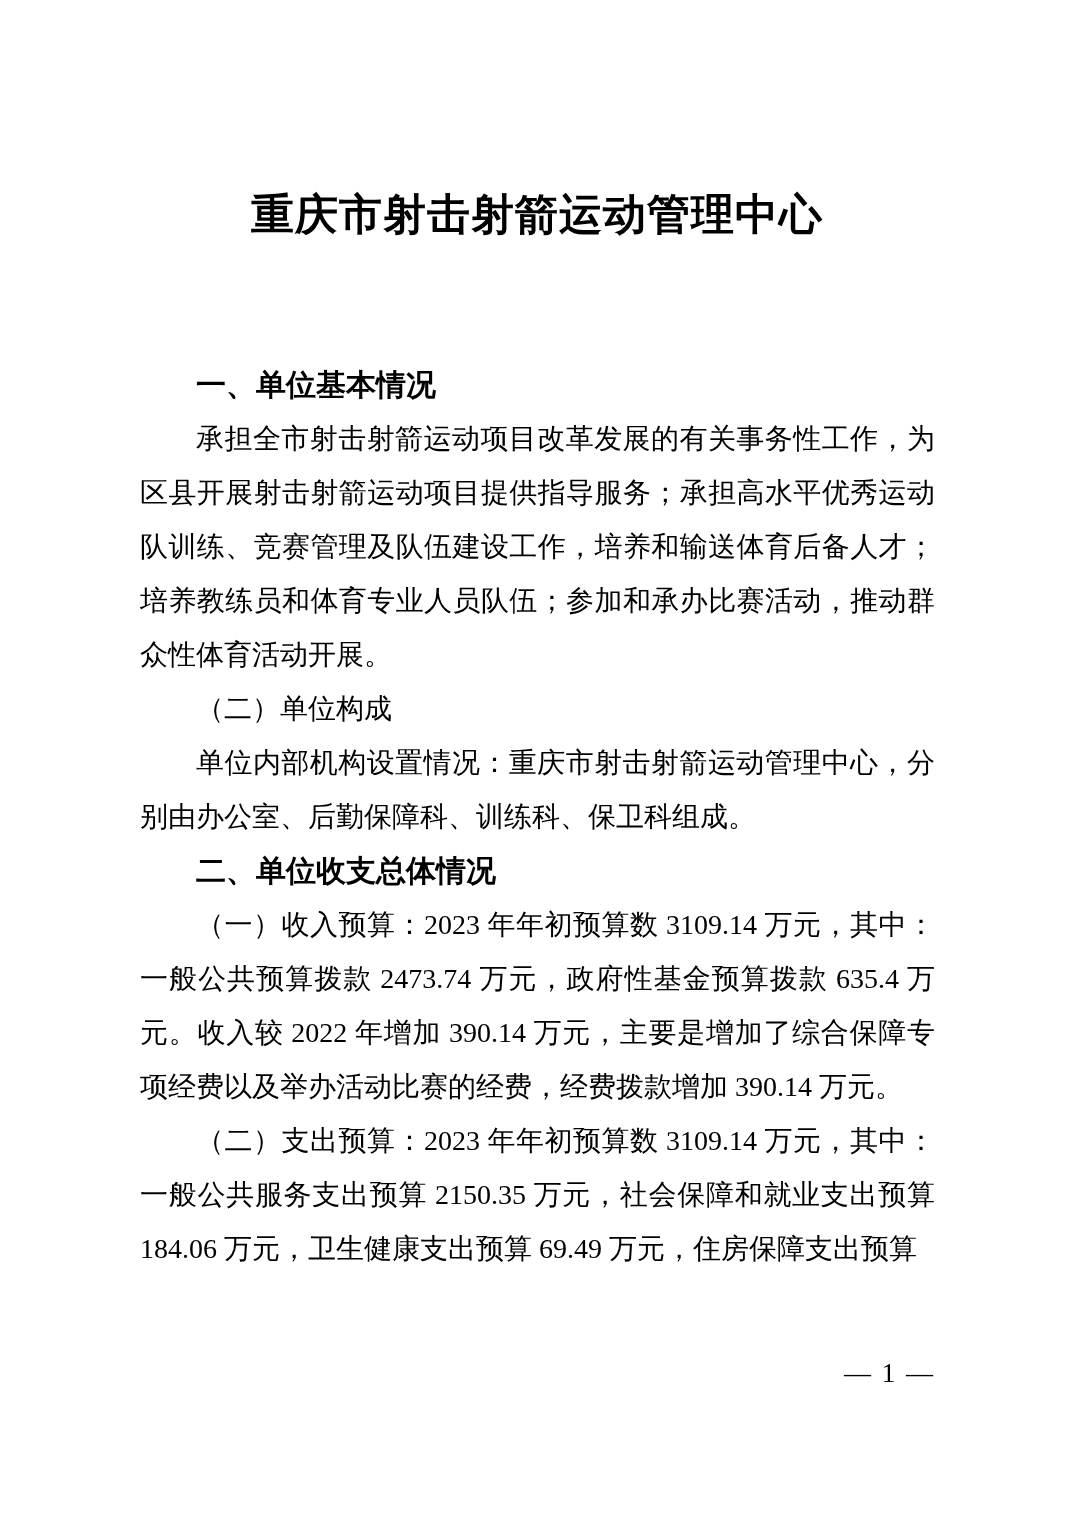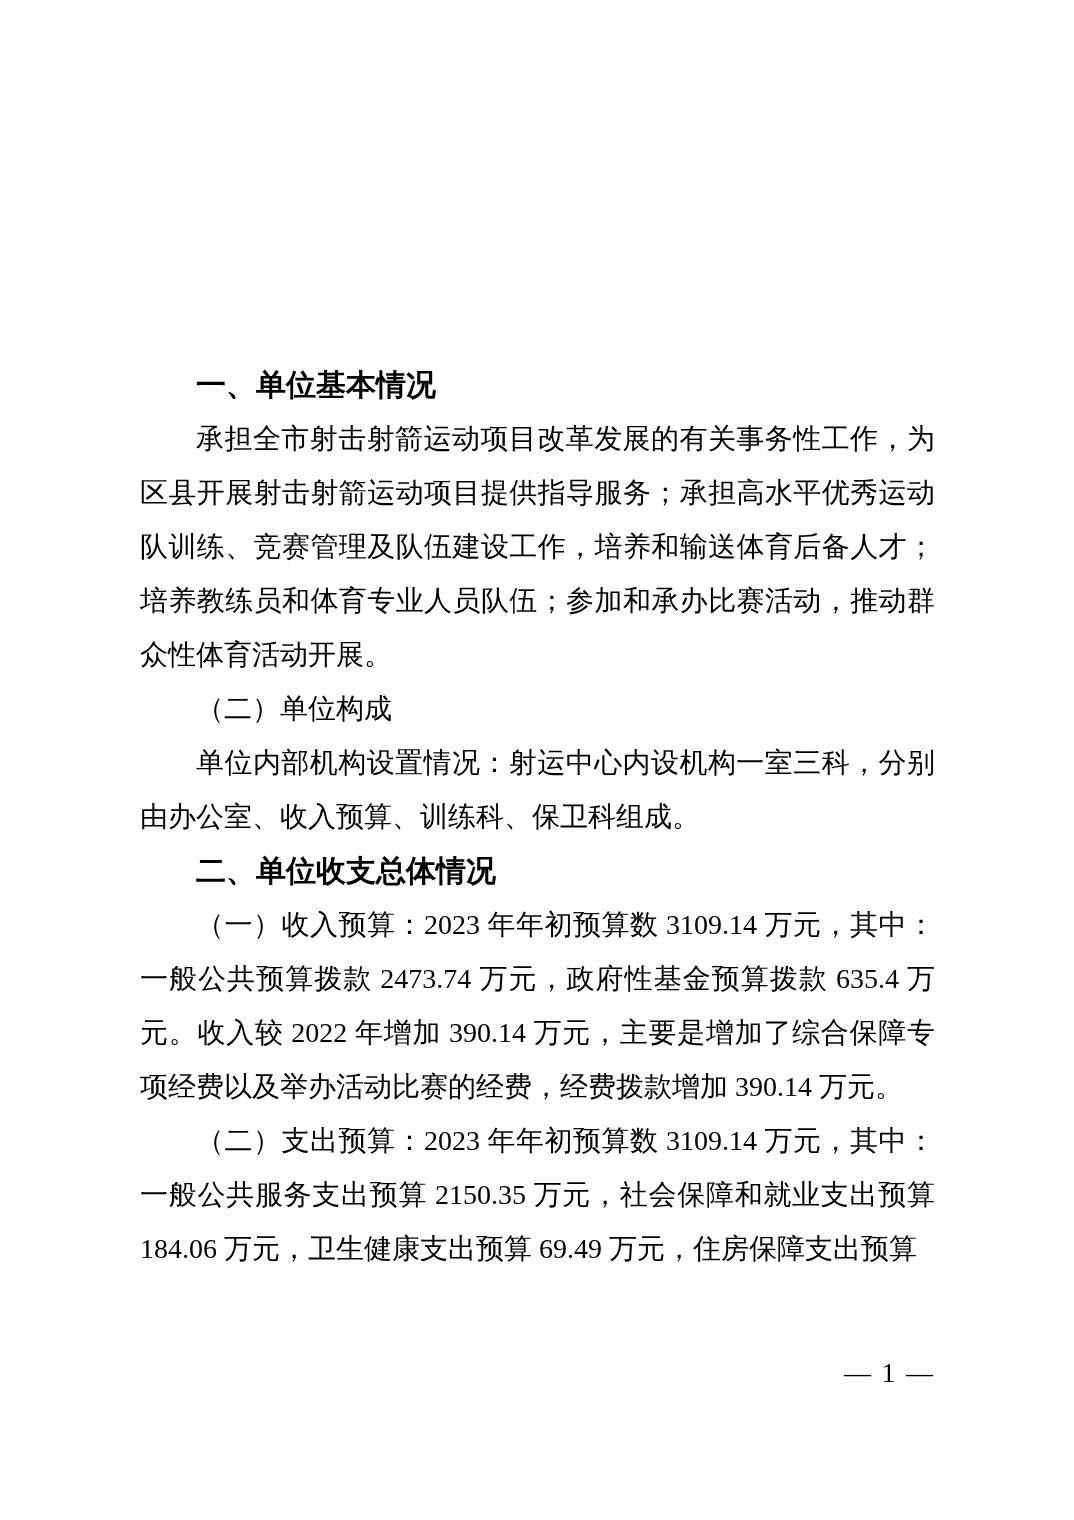--- a/index.html
+++ b/index.html
@@ -72,31 +72,32 @@
     line-height: 54px;
     letter-spacing: 2px;
   }
 </style>
 </head>
 <body style="color: rgb(0, 0, 0); background: rgb(255, 255, 255);">
 
 <div class="page">
 
   <div class="title">
+    <div>重庆市射击射箭运动管理中心</div>
   </div>
 
   <div class="content">
     <div class="h-major">一、单位基本情况</div>
 
 
     <div class="para">承担全市射击射箭运动项目改革发展的有关事务性工作，为区县开展射击射箭运动项目提供指导服务；承担高水平优秀运动队训练、竞赛管理及队伍建设工作，培养和输送体育后备人才；培养教练员和体育专业人员队伍；参加和承办比赛活动，推动群众性体育活动开展。</div>
 
     <div class="h-minor">（二）单位构成</div>
 
-    <div class="para">单位内部机构设置情况：射运中心内设机构一室三科，分别由办公室、收入预算、训练科、保卫科组成。</div>
+    <div class="para">单位内部机构设置情况：重庆市射击射箭运动管理中心，分别由办公室、后勤保障科、训练科、保卫科组成。</div>
 
     <div class="h-major">二、单位收支总体情况</div>
 
     <div class="para">（一）收入预算：2023 年年初预算数 3109.14 万元，其中：一般公共预算拨款 2473.74 万元，政府性基金预算拨款 635.4 万元。收入较 2022 年增加 390.14 万元，主要是增加了综合保障专项经费以及举办活动比赛的经费，经费拨款增加 390.14 万元。</div>
 
     <div class="para">（二）支出预算：2023 年年初预算数 3109.14 万元，其中：一般公共服务支出预算 2150.35 万元，社会保障和就业支出预算 184.06 万元，卫生健康支出预算 69.49 万元，住房保障支出预算</div>
   </div>
 
   <div class="footer">— 1 —</div>
 

